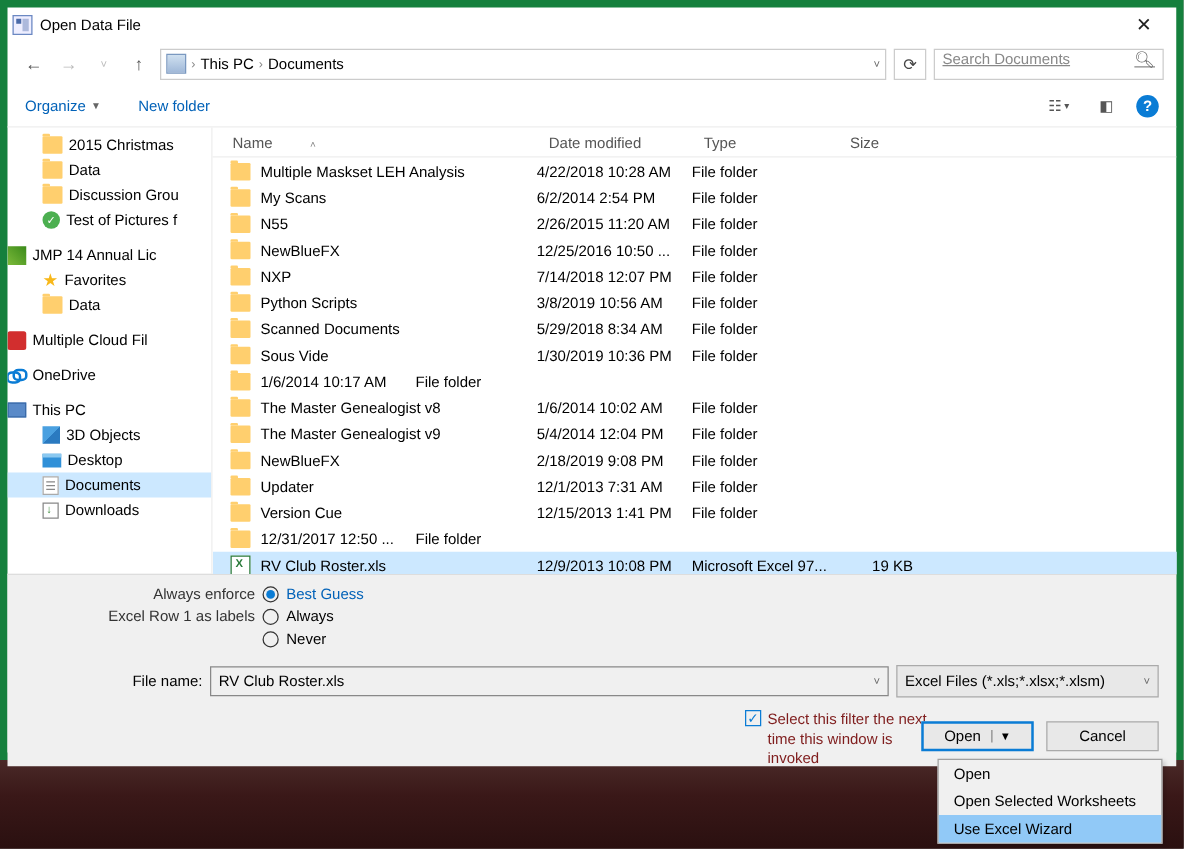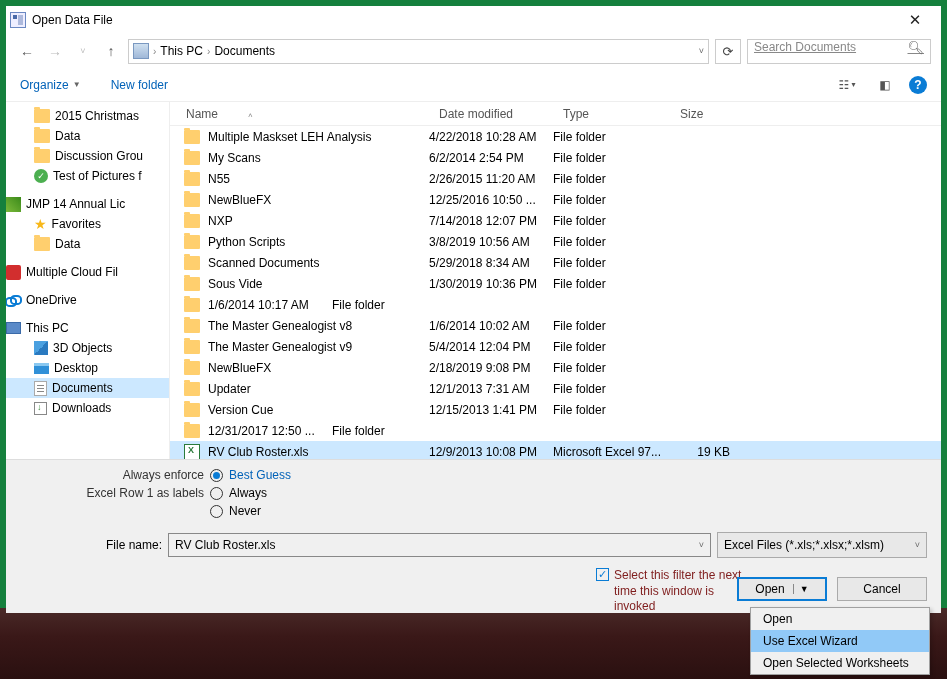--- a/index.html
+++ b/index.html
@@ -355,15 +355,15 @@
         <span class="dd">▼</span>
       </div>
       <div class="cbtn">Cancel</div>
     </div>
   </div>
 
 </div>
 
 <div class="dropdown" id="dropdown">
     <div class="ditem">Open</div>
+    <div class="ditem">Open Selected Worksheets</div>
     <div class="ditem hl">Use Excel Wizard</div>
-    <div class="ditem">Open Selected Worksheets</div>
   </div>
 
 </body></html>

